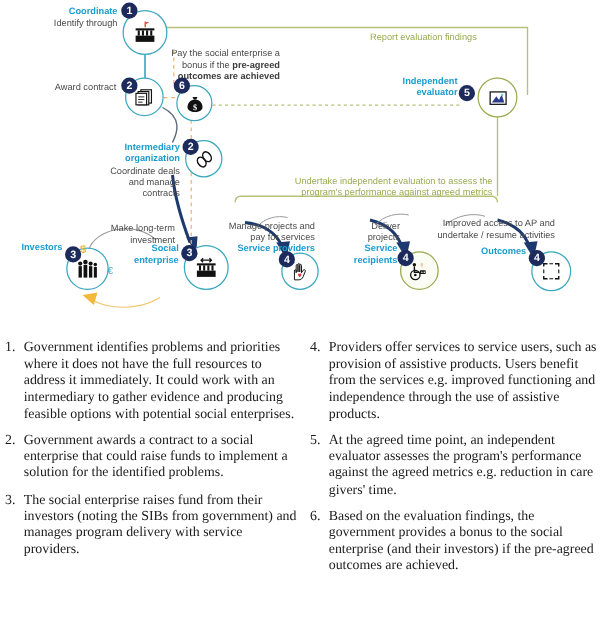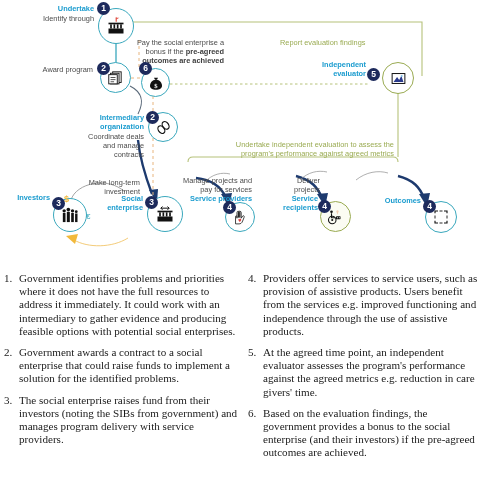--- a/index.html
+++ b/index.html
@@ -87,37 +87,37 @@
         <rect x="5" y="10" width="2" height="5" fill="#111"></rect>
         <rect x="9" y="10" width="2" height="5" fill="#111"></rect>
         <rect x="13" y="10" width="2" height="5" fill="#111"></rect>
         <rect x="17" y="10" width="2" height="5" fill="#111"></rect>
         <rect x="3" y="8" width="18" height="2" fill="#111"></rect>
         <path d="M12 1 L13 2 L16 2 L13 4 L13 7 L11.5 7 L11.5 2.5 Z" fill="#e2574c"></path>
       </svg>
     </span>
   </div>
   <div class="badge" style="left:97px;top:2px;">1</div>
-  <div class="lbl blue right" style="left:28px;top:4px;width:66px;">Undertake</div>
+  <div class="lbl blue right" style="left:28px;top:4px;width:66px;">Coordinate</div>
   <div class="lbl right" style="left:20px;top:14px;width:74px;">Identify through</div>
 
   <div class="node teal" style="left:100px;top:62px;width:31px;height:31px;">
     <span>
       <svg width="17" height="17" viewBox="0 0 24 24">
         <rect x="8" y="4" width="12" height="15" fill="#fff" stroke="#111" stroke-width="1.3"></rect>
         <rect x="5" y="6" width="12" height="15" fill="#fff" stroke="#111" stroke-width="1.3"></rect>
         <rect x="2.5" y="8" width="12" height="13" fill="#fff" stroke="#111" stroke-width="1.3"></rect>
         <line x1="5" y1="12" x2="12" y2="12" stroke="#111" stroke-width="1"></line>
         <line x1="5" y1="15" x2="12" y2="15" stroke="#111" stroke-width="1"></line>
         <line x1="5" y1="18" x2="10" y2="18" stroke="#111" stroke-width="1"></line>
       </svg>
     </span>
   </div>
   <div class="badge" style="left:97px;top:62px;">2</div>
-  <div class="lbl right" style="left:30px;top:65px;width:63px;">Award program</div>
+  <div class="lbl right" style="left:30px;top:65px;width:63px;">Award contract</div>
 
   <div class="node teal" style="left:141px;top:68px;width:29px;height:29px;">
     <span>
       <svg width="16" height="16" viewBox="0 0 24 24">
         <path d="M9 4 L15 4 L13.5 7 L10.5 7 Z" fill="#111"></path>
         <path d="M12 7 C18 7 21 12 21 16 C21 20 17 22 12 22 C7 22 3 20 3 16 C3 12 6 7 12 7 Z" fill="#111"></path>
         <text x="12" y="19" font-size="10" fill="#fff" text-anchor="middle" font-family="serif" font-weight="bold">$</text>
       </svg>
     </span>
   </div>
@@ -208,35 +208,36 @@
 
   <div class="node teal" style="left:425px;top:201px;width:32px;height:32px;">
     <span>
       <svg width="18" height="18" viewBox="0 0 24 24">
         <path d="M4 7 L4 4 L8 4 M16 4 L20 4 L20 7 M20 17 L20 20 L16 20 M8 20 L4 20 L4 17" fill="none" stroke="#111" stroke-width="1.5"></path>
         <path d="M4 10 L4 14 M20 10 L20 14 M10 4 L14 4 M10 20 L14 20" fill="none" stroke="#111" stroke-width="1.2"></path>
       </svg>
     </span>
   </div>
   <div class="badge" style="left:423px;top:200px;">4</div>
+  <div class="lbl center" style="left:348px;top:174px;width:96px;">Improved access to AP and undertake / resume activities</div>
   <div class="lbl blue right" style="left:374px;top:196px;width:47px;">Outcomes</div>
 
   <div class="node olive" style="left:382px;top:62px;width:32px;height:32px;">
     <span>
       <svg width="17" height="17" viewBox="0 0 24 24">
         <rect x="3" y="5" width="18" height="14" fill="none" stroke="#111" stroke-width="1.4"></rect>
         <path d="M5 17 L10 10 L13 14 L16 8 L19 17 Z" fill="#2a3a8c"></path>
         <circle cx="16.5" cy="8.5" r="1.4" fill="#7fbfe8"></circle>
       </svg>
     </span>
   </div>
   <div class="badge" style="left:367px;top:68px;">5</div>
   <div class="lbl blue right" style="left:310px;top:60px;width:56px;">Independent evaluator</div>
 
-  <div class="lbl olive" style="left:280px;top:25px;width:120px;margin-top:13px;">Report evaluation findings</div>
+  <div class="lbl olive" style="left:296px;top:25px;width:120px;">Report evaluation findings</div>
   <div class="lbl olive center" style="left:222px;top:140px;width:172px;">Undertake independent evaluation to assess the program's performance against agreed metrics</div>
 
 </div>
 
 <div id="caption">
   <div class="col">
     <div class="item">
       <span class="num">1.</span>
       <span class="txt">Government identifies problems and priorities where it does not have the full resources to address it immediately. It could work with an intermediary to gather evidence and producing feasible options with potential social enterprises.</span>
     </div>

